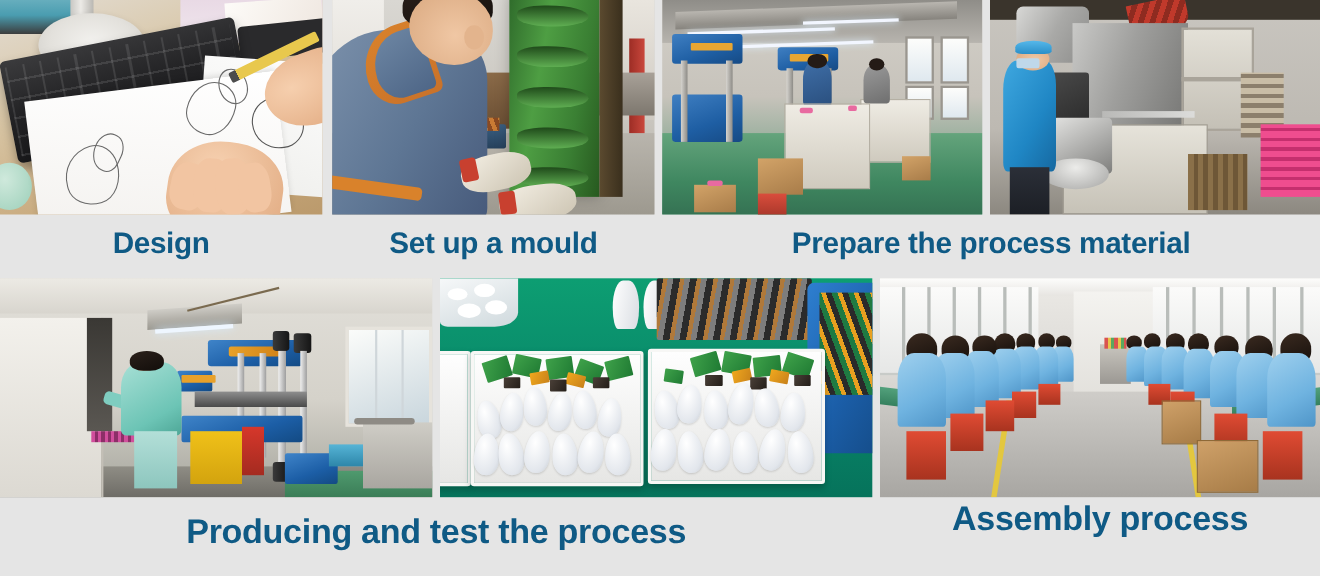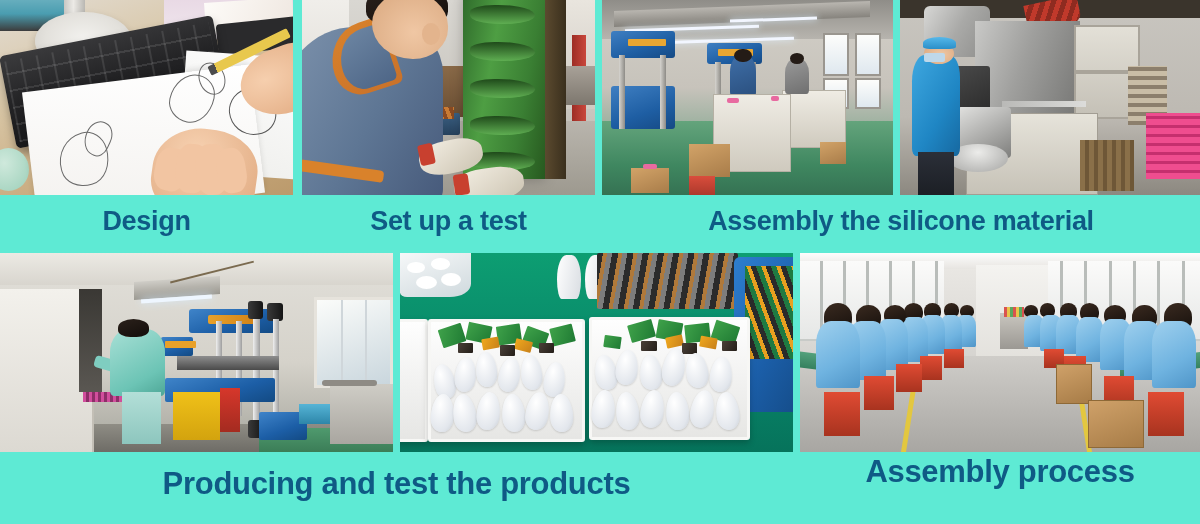--- a/index.html
+++ b/index.html
@@ -3,21 +3,21 @@
 <meta charset="utf-8">
 <title>Manufacturing Process</title>
 <style>
   * { box-sizing: border-box; margin: 0; padding: 0; }
   html, body {
     width: 1200px; height: 524px;
     background: #ffffff;
     font-family: "Liberation Sans", sans-serif;
     overflow: hidden;
   }
-  .board { position: relative; width: 1200px; height: 524px; background:#5eead4; }
+  .board { position: relative; width: 1200px; height: 524px; background:#e5e5e5; }
 
   
   .step { position: absolute; }
   .photo {
     position: absolute; left:0; top:0; right:0;
     overflow: hidden;
     background:#cfcfcf;
   }
   .caption {
     position: absolute; left:0; right:0;
@@ -387,21 +387,21 @@
       <div class="collar2"></div>
       <div class="stripe"></div>
       <div class="hair"></div>
       <div class="head"></div>
       <div class="ear"></div>
       <div class="glove g1"></div>
       <div class="gcuff gc1"></div>
       <div class="glove g2"></div>
       <div class="gcuff gc2"></div>
     </div>
-    <div class="caption" style="top:206px;">Set up a test</div>
+    <div class="caption" style="top:206px;">Set up a mould</div>
   </div>
 
   <div class="step row1" style="left:602px; top:0px; width:598px; height:250px;">
 
     <div class="photo" id="ph3" style="width:291px; height:195px;">
       <div class="ceiling"></div>
       <div class="duct"></div>
       <div class="tube t1"></div>
       <div class="tube t2"></div>
       <div class="tube t3"></div>
@@ -449,21 +449,21 @@
       <div class="mixtop"></div>
       <div class="mixer"></div>
       <div class="pot"></div>
       <div class="opcoat"></div>
       <div class="oplegs"></div>
       <div class="ophead"></div>
       <div class="opmask"></div>
       <div class="opcap"></div>
     </div>
 
-    <div class="caption" style="top:206px;">Assembly the silicone material</div>
+    <div class="caption" style="top:206px;">Prepare the process material</div>
   </div>
 
   <div class="step row2" style="left:0px; top:253px; width:793px; height:271px;">
 
     <div class="photo" id="ph5" style="width:393px; height:199px;">
       <div class="ceil5"></div>
       <div class="win5">
           <i style="left:33%"></i>
           <i style="left:66%"></i>
         </div>
@@ -562,21 +562,21 @@
         <div class="bulb" style="left:76%;top:32%;width:14%;height:30%;transform:rotate(5deg)"></div>
         <div class="bulb" style="left:0%;top:60%;width:15%;height:32%;transform:rotate(6deg)"></div>
         <div class="bulb" style="left:16%;top:62%;width:15%;height:32%;transform:rotate(-6deg)"></div>
         <div class="bulb" style="left:32%;top:60%;width:15%;height:32%;transform:rotate(8deg)"></div>
         <div class="bulb" style="left:48%;top:62%;width:15%;height:32%;transform:rotate(-4deg)"></div>
         <div class="bulb" style="left:64%;top:60%;width:15%;height:32%;transform:rotate(10deg)"></div>
         <div class="bulb" style="left:80%;top:62%;width:15%;height:32%;transform:rotate(-7deg)"></div>
       </div>
     </div>
 
-    <div class="caption" style="top:213px;">Producing and test the products</div>
+    <div class="caption" style="top:213px;">Producing and test the process</div>
   </div>
 
   <div class="step row2" style="left:800px; top:253px; width:400px; height:271px;">
     <div class="photo" id="ph7" style="width:400px; height:199px;">
       <div class="ceil7"></div>
       <div class="backwall"></div>
       <div class="frameL">
         <i style="left:14%"></i>
           <i style="left:30%"></i>
           <i style="left:46%"></i>

